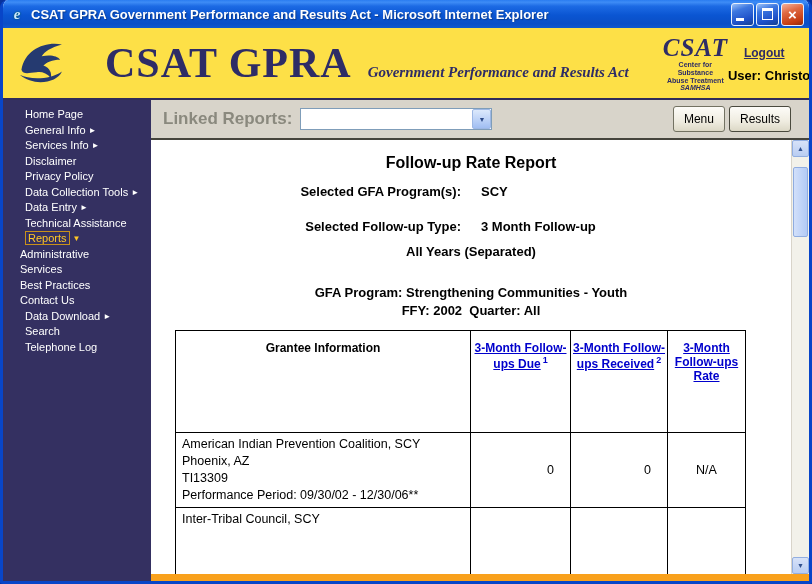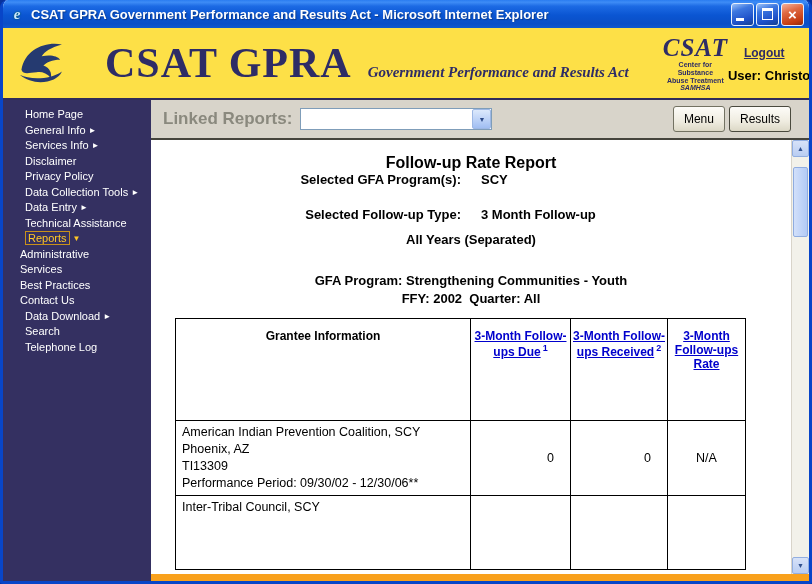--- a/index.html
+++ b/index.html
@@ -121,21 +121,21 @@
   }
   .xp-btn.prev { margin-left:4px; margin-right:18px; border-color:#4A4A3E; }
 
   
   .content-region { flex:1; display:flex; min-height:0; background:#fff; }
   .content { flex:1; min-width:0; overflow:hidden; padding-top:10px; color:#000; }
 
   .report-title { text-align:center; font-size:16px; font-weight:bold; margin-top:4px; }
   .fields {
     display:grid; grid-template-columns:310px auto; column-gap:8px; row-gap:2px;
-    font-weight:bold; font-size:13px;gap:20px;
+    margin-top:12px; font-weight:bold; font-size:13px;gap:20px;
   }
   .f-label { text-align:right; }
   .f-value { text-align:left; }
   .center-line { text-align:center; font-weight:bold; font-size:13px; }
   .years-line { margin-top:10px; }
   .program-line { margin-top:26px;text-align:center; }
   .ffy-line { margin-top:3px; white-space:pre-wrap; }
 
   table.report-table { border-collapse:collapse; table-layout:fixed; width:570px; margin:12px 0 0 24px; }
   .report-table col.c1 { width:295px; }

